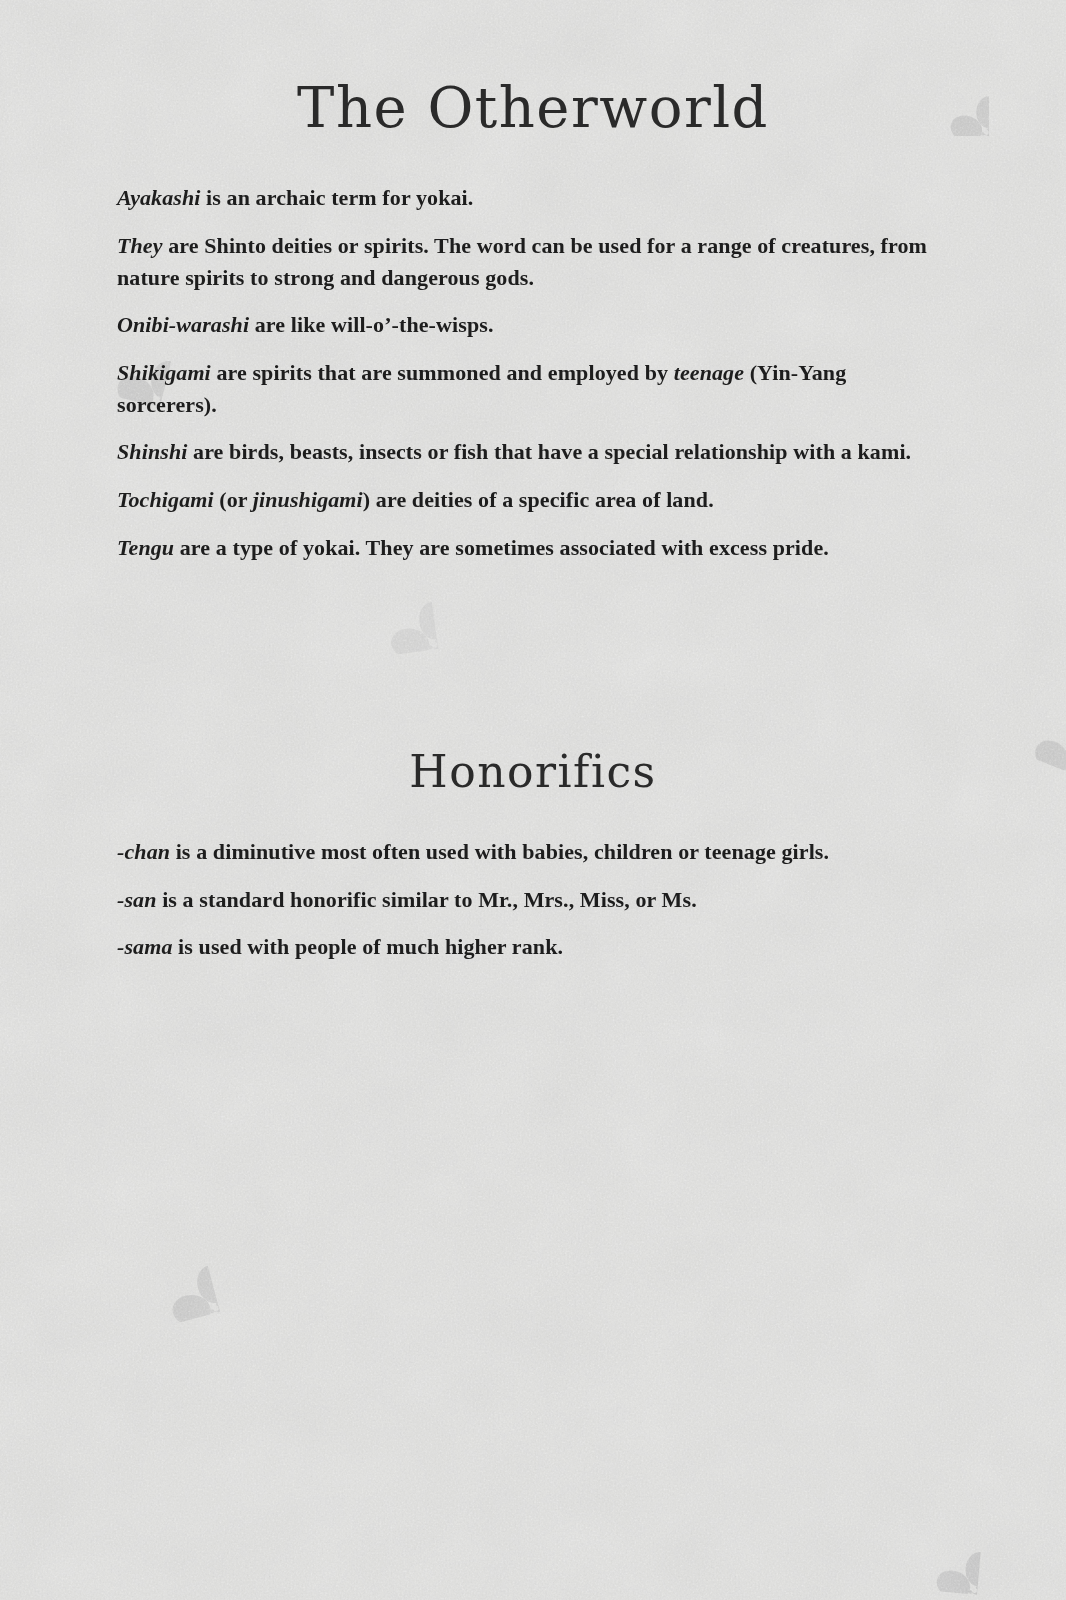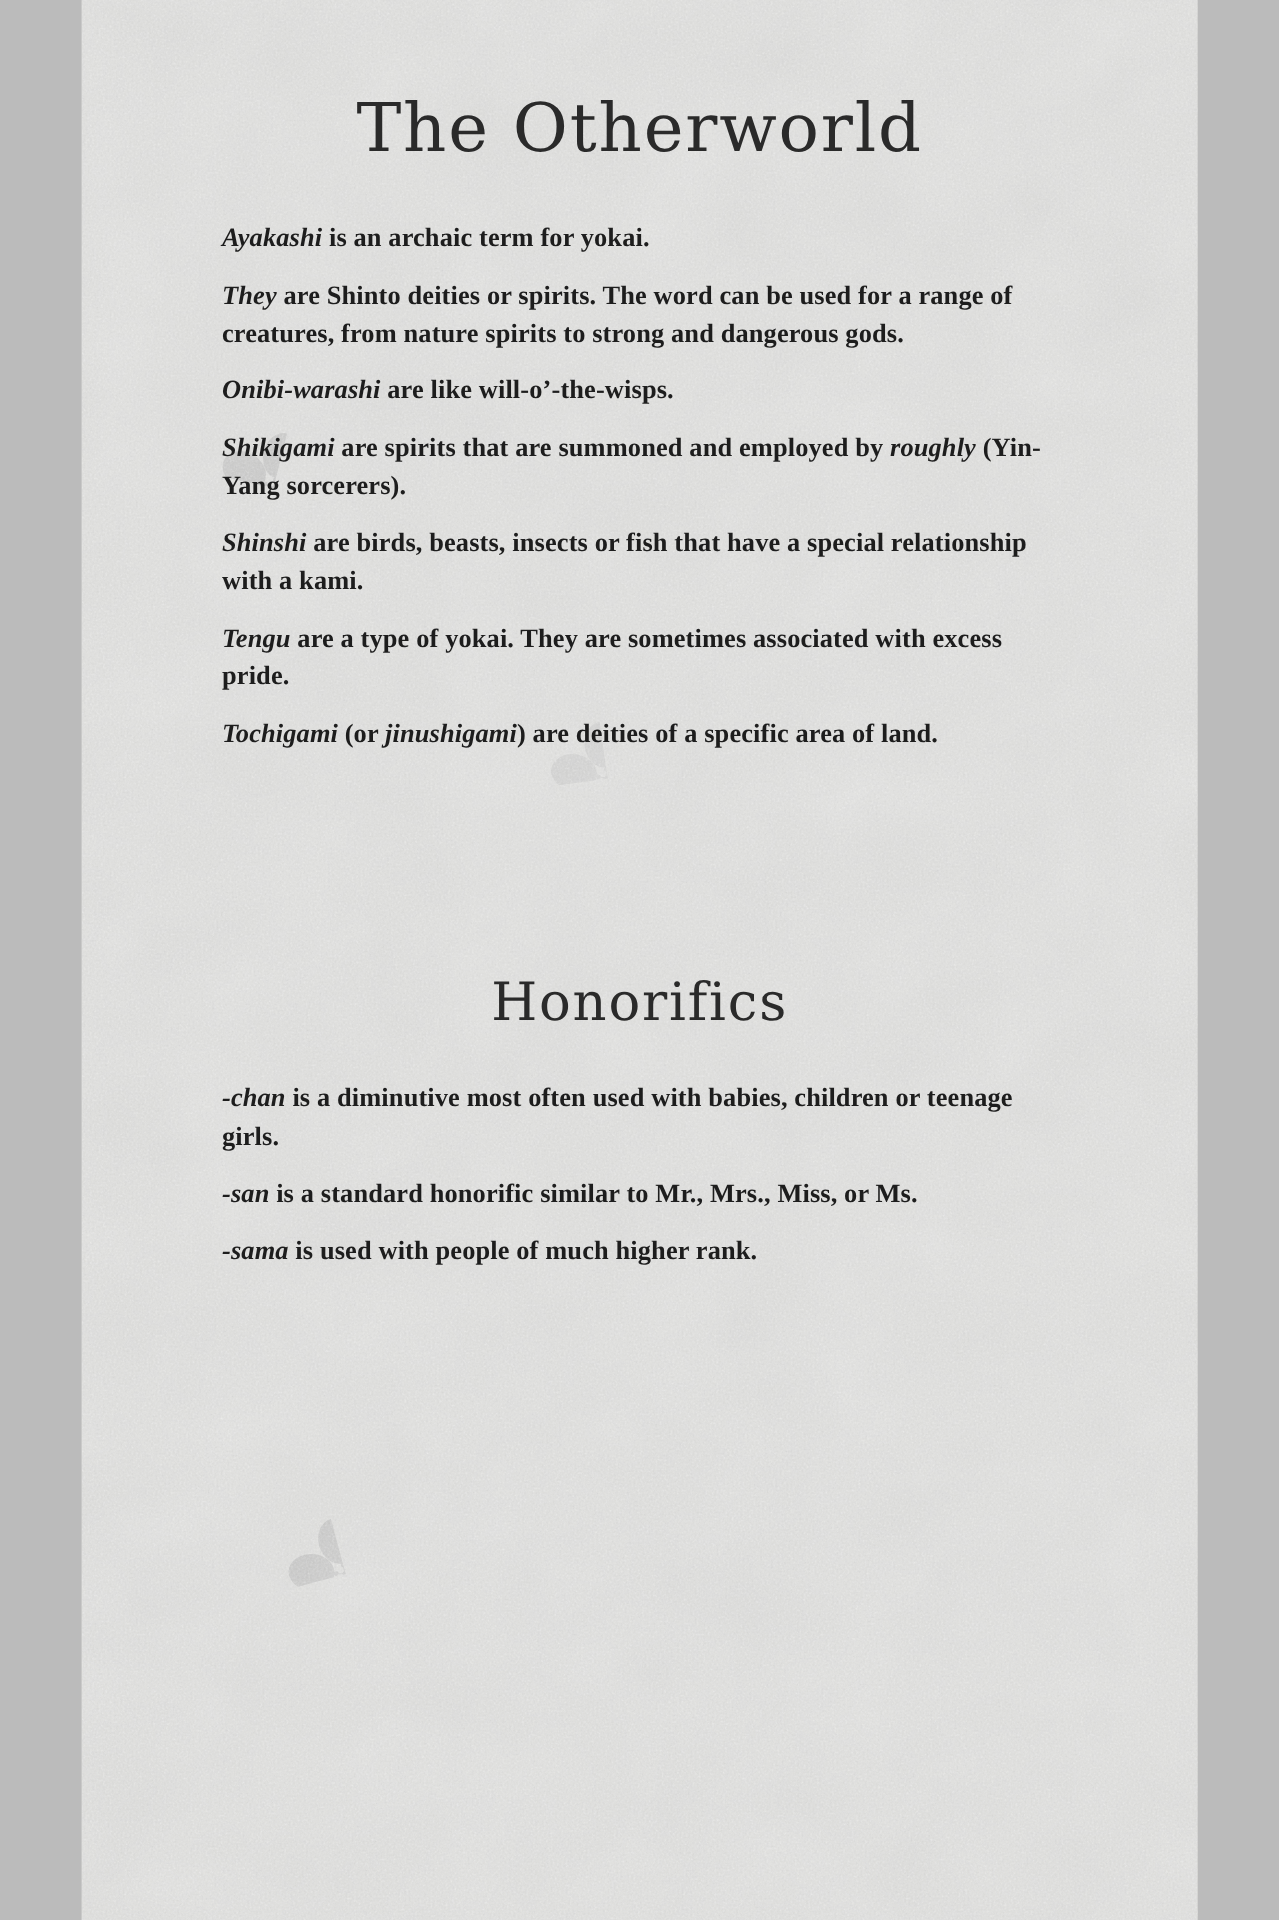--- a/index.html
+++ b/index.html
@@ -4,21 +4,21 @@
 <style>
   :root{
     --paper:#dcdcda;
     --ink:#1d1d1d;
     --heading-ink:#2a2a2a;
     --blossom:#a9a9a9;
   }
   html,body{margin:0;padding:0;background:#bbb;}
   .page{
     position:relative;
-    width:930px;height:1600px;
+    width:1066px;height:1600px;
     margin:0 auto;
     overflow:hidden;
     background:var(--paper);
     font-family:"Liberation Serif", serif;
   }
   .texture{position:absolute;left:0;top:0;z-index:2;pointer-events:none;}
   .flower{position:absolute;z-index:1;color:var(--blossom);}
   .content{
     position:absolute;inset:0;z-index:3;
     box-sizing:border-box;
@@ -125,24 +125,24 @@
     <rect width="1066" height="1600" filter="url(#fiber)"></rect>
   </svg>
 
   <main class="content">
     <section>
       <h1 class="section-title title-otherworld">The Otherworld</h1>
       <div>
           <p class="glossary-entry"><em>Ayakashi</em><span> is an archaic term for yokai.</span></p>
           <p class="glossary-entry"><em>They</em><span> are Shinto deities or spirits. The word can be used for a range of creatures, from nature spirits to strong and dangerous gods.</span></p>
           <p class="glossary-entry"><em>Onibi-warashi</em><span> are like will-o’-the-wisps.</span></p>
-          <p class="glossary-entry"><em>Shikigami</em><span> are spirits that are summoned and employed by </span><em>roughly</em><span> (Yin-Yang sorcerers).</span></p>
+          <p class="glossary-entry"><em>Shikigami</em><span> are spirits that are summoned and employed by </span><em>teenage</em><span> (Yin-Yang sorcerers).</span></p>
           <p class="glossary-entry"><em>Shinshi</em><span> are birds, beasts, insects or fish that have a special relationship with a kami.</span></p>
+          <p class="glossary-entry"><em>Tochigami</em><span> (or </span><em>jinushigami</em><span>) are deities of a specific area of land.</span></p>
           <p class="glossary-entry"><em>Tengu</em><span> are a type of yokai. They are sometimes associated with excess pride.</span></p>
-          <p class="glossary-entry"><em>Tochigami</em><span> (or </span><em>jinushigami</em><span>) are deities of a specific area of land.</span></p>
         </div>
     </section>
 
     <section>
       <h1 class="section-title title-honorifics">Honorifics</h1>
       <div>
           <p class="glossary-entry"><em>-chan</em><span> is a diminutive most often used with babies, children or teenage girls.</span></p>
           <p class="glossary-entry"><em>-san</em><span> is a standard honorific similar to Mr., Mrs., Miss, or Ms.</span></p>
           <p class="glossary-entry"><em>-sama</em><span> is used with people of much higher rank.</span></p>
         </div>

